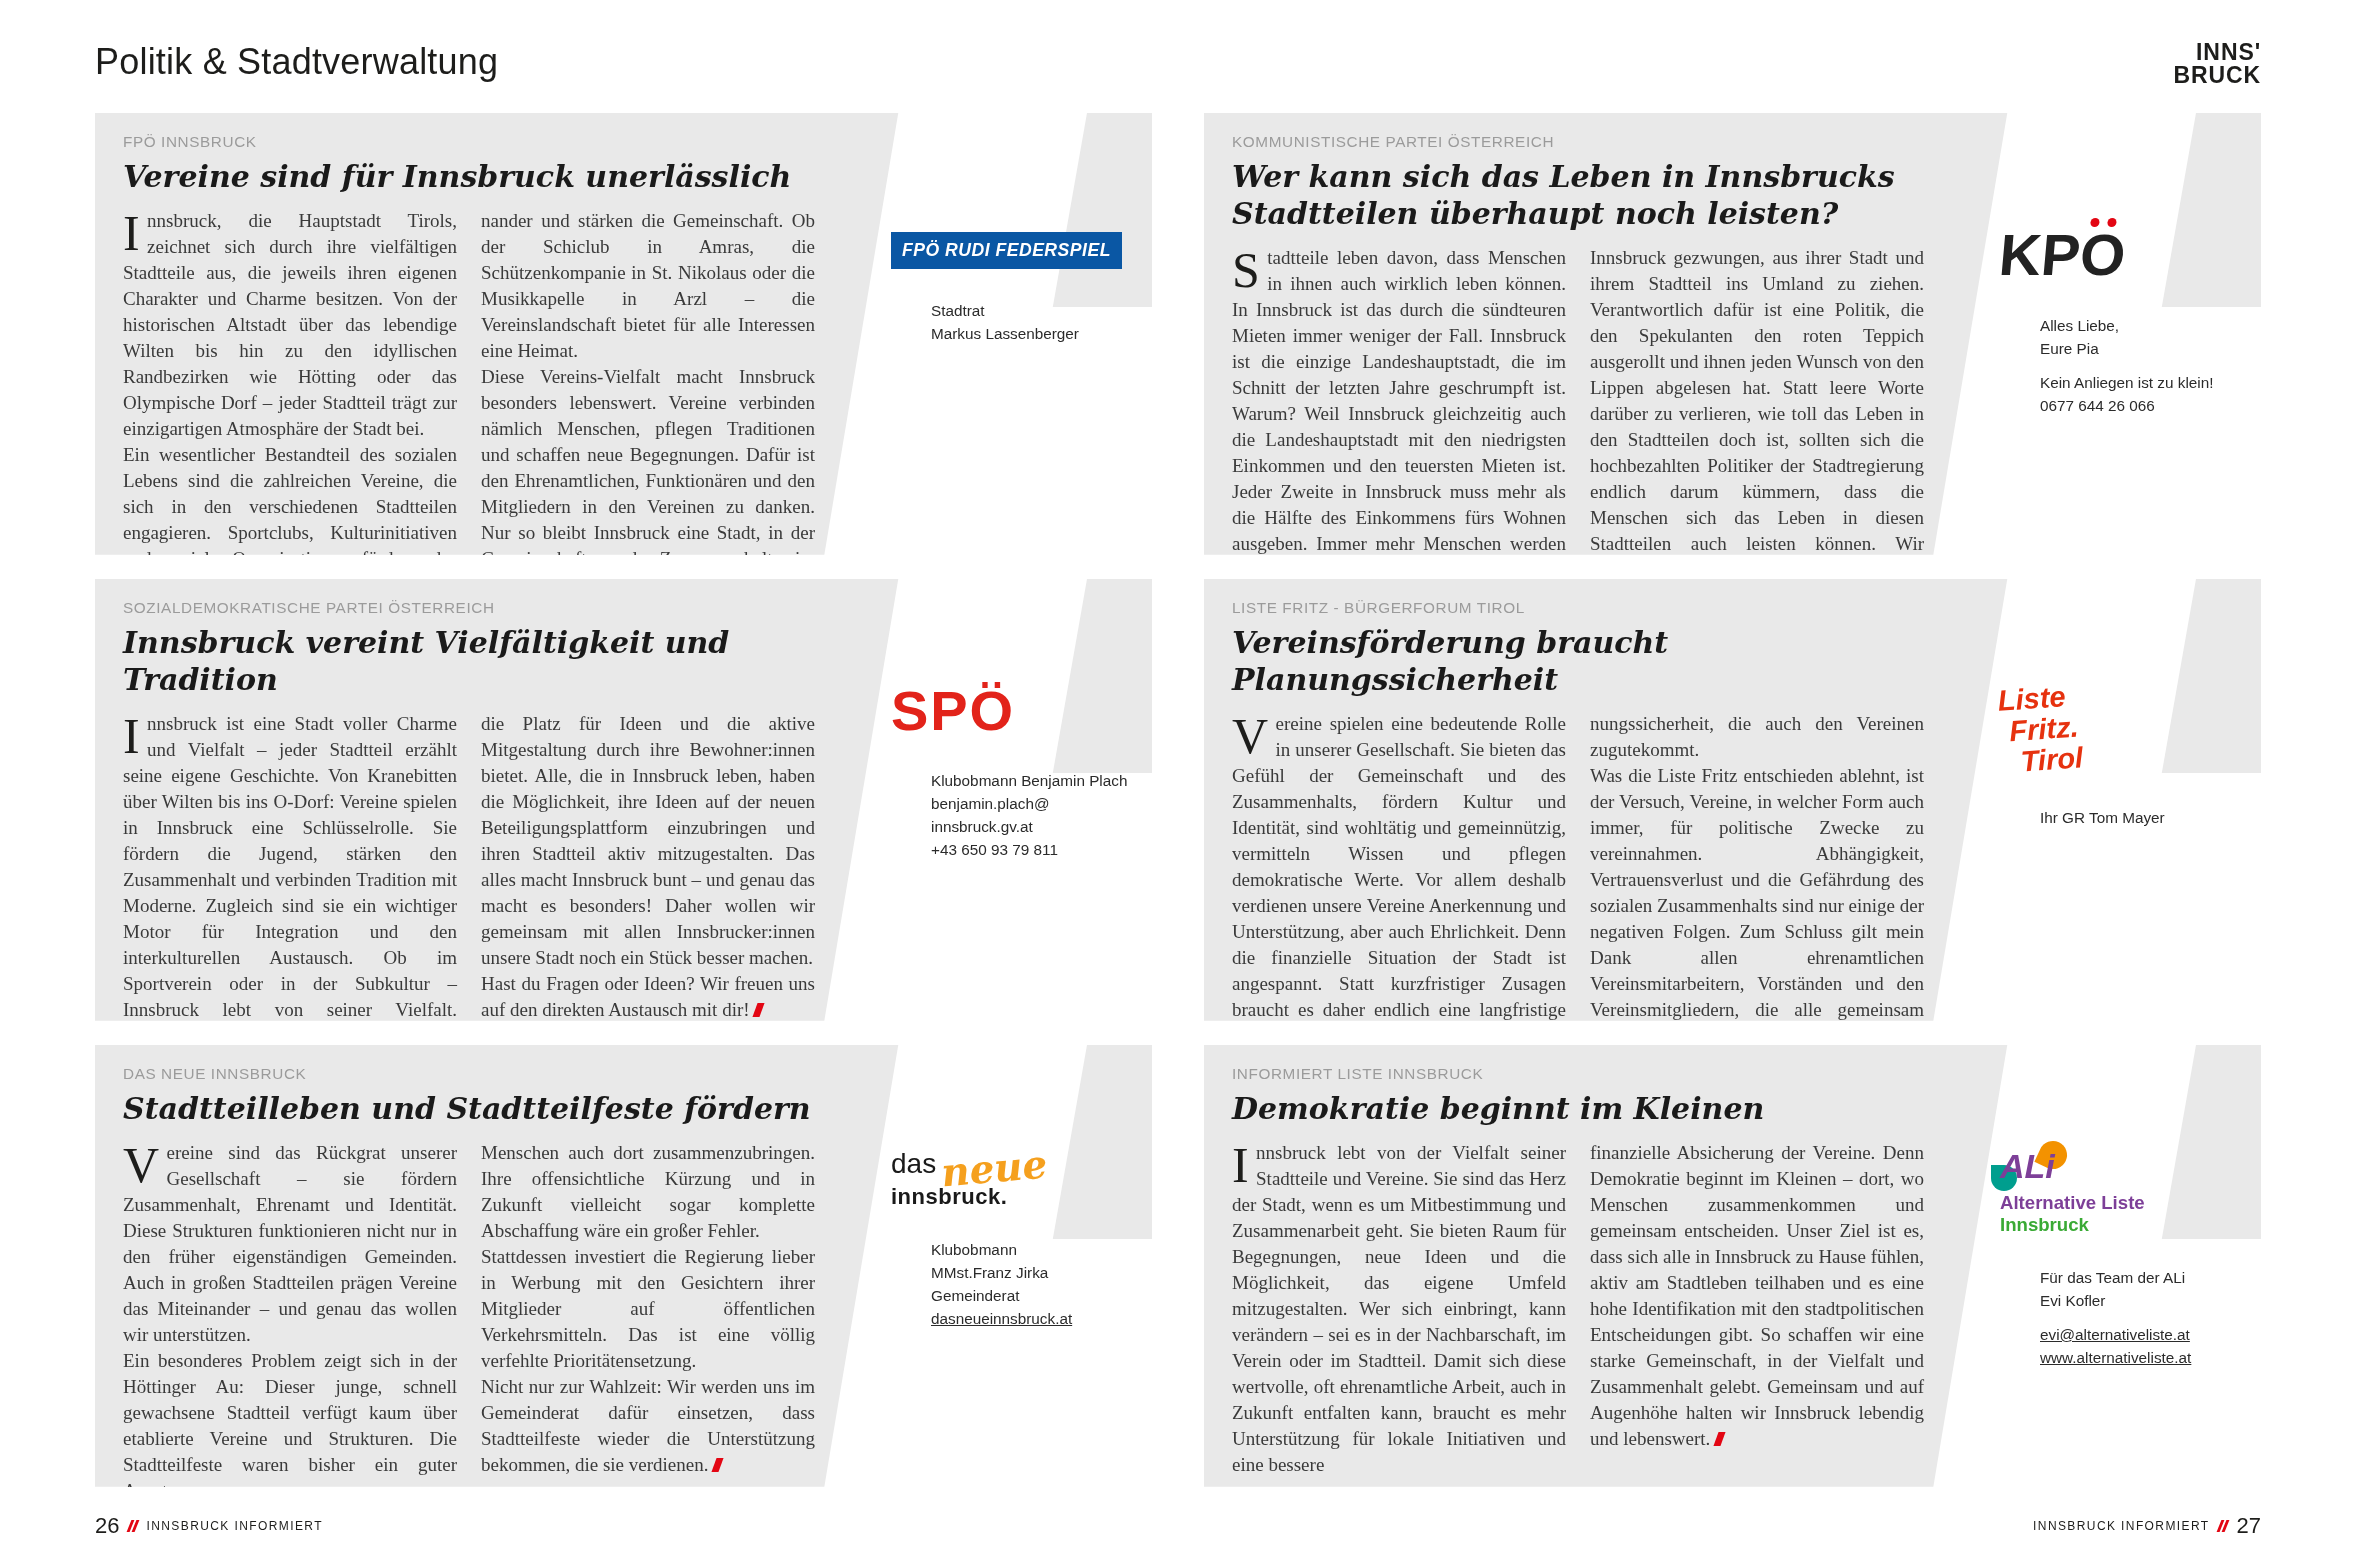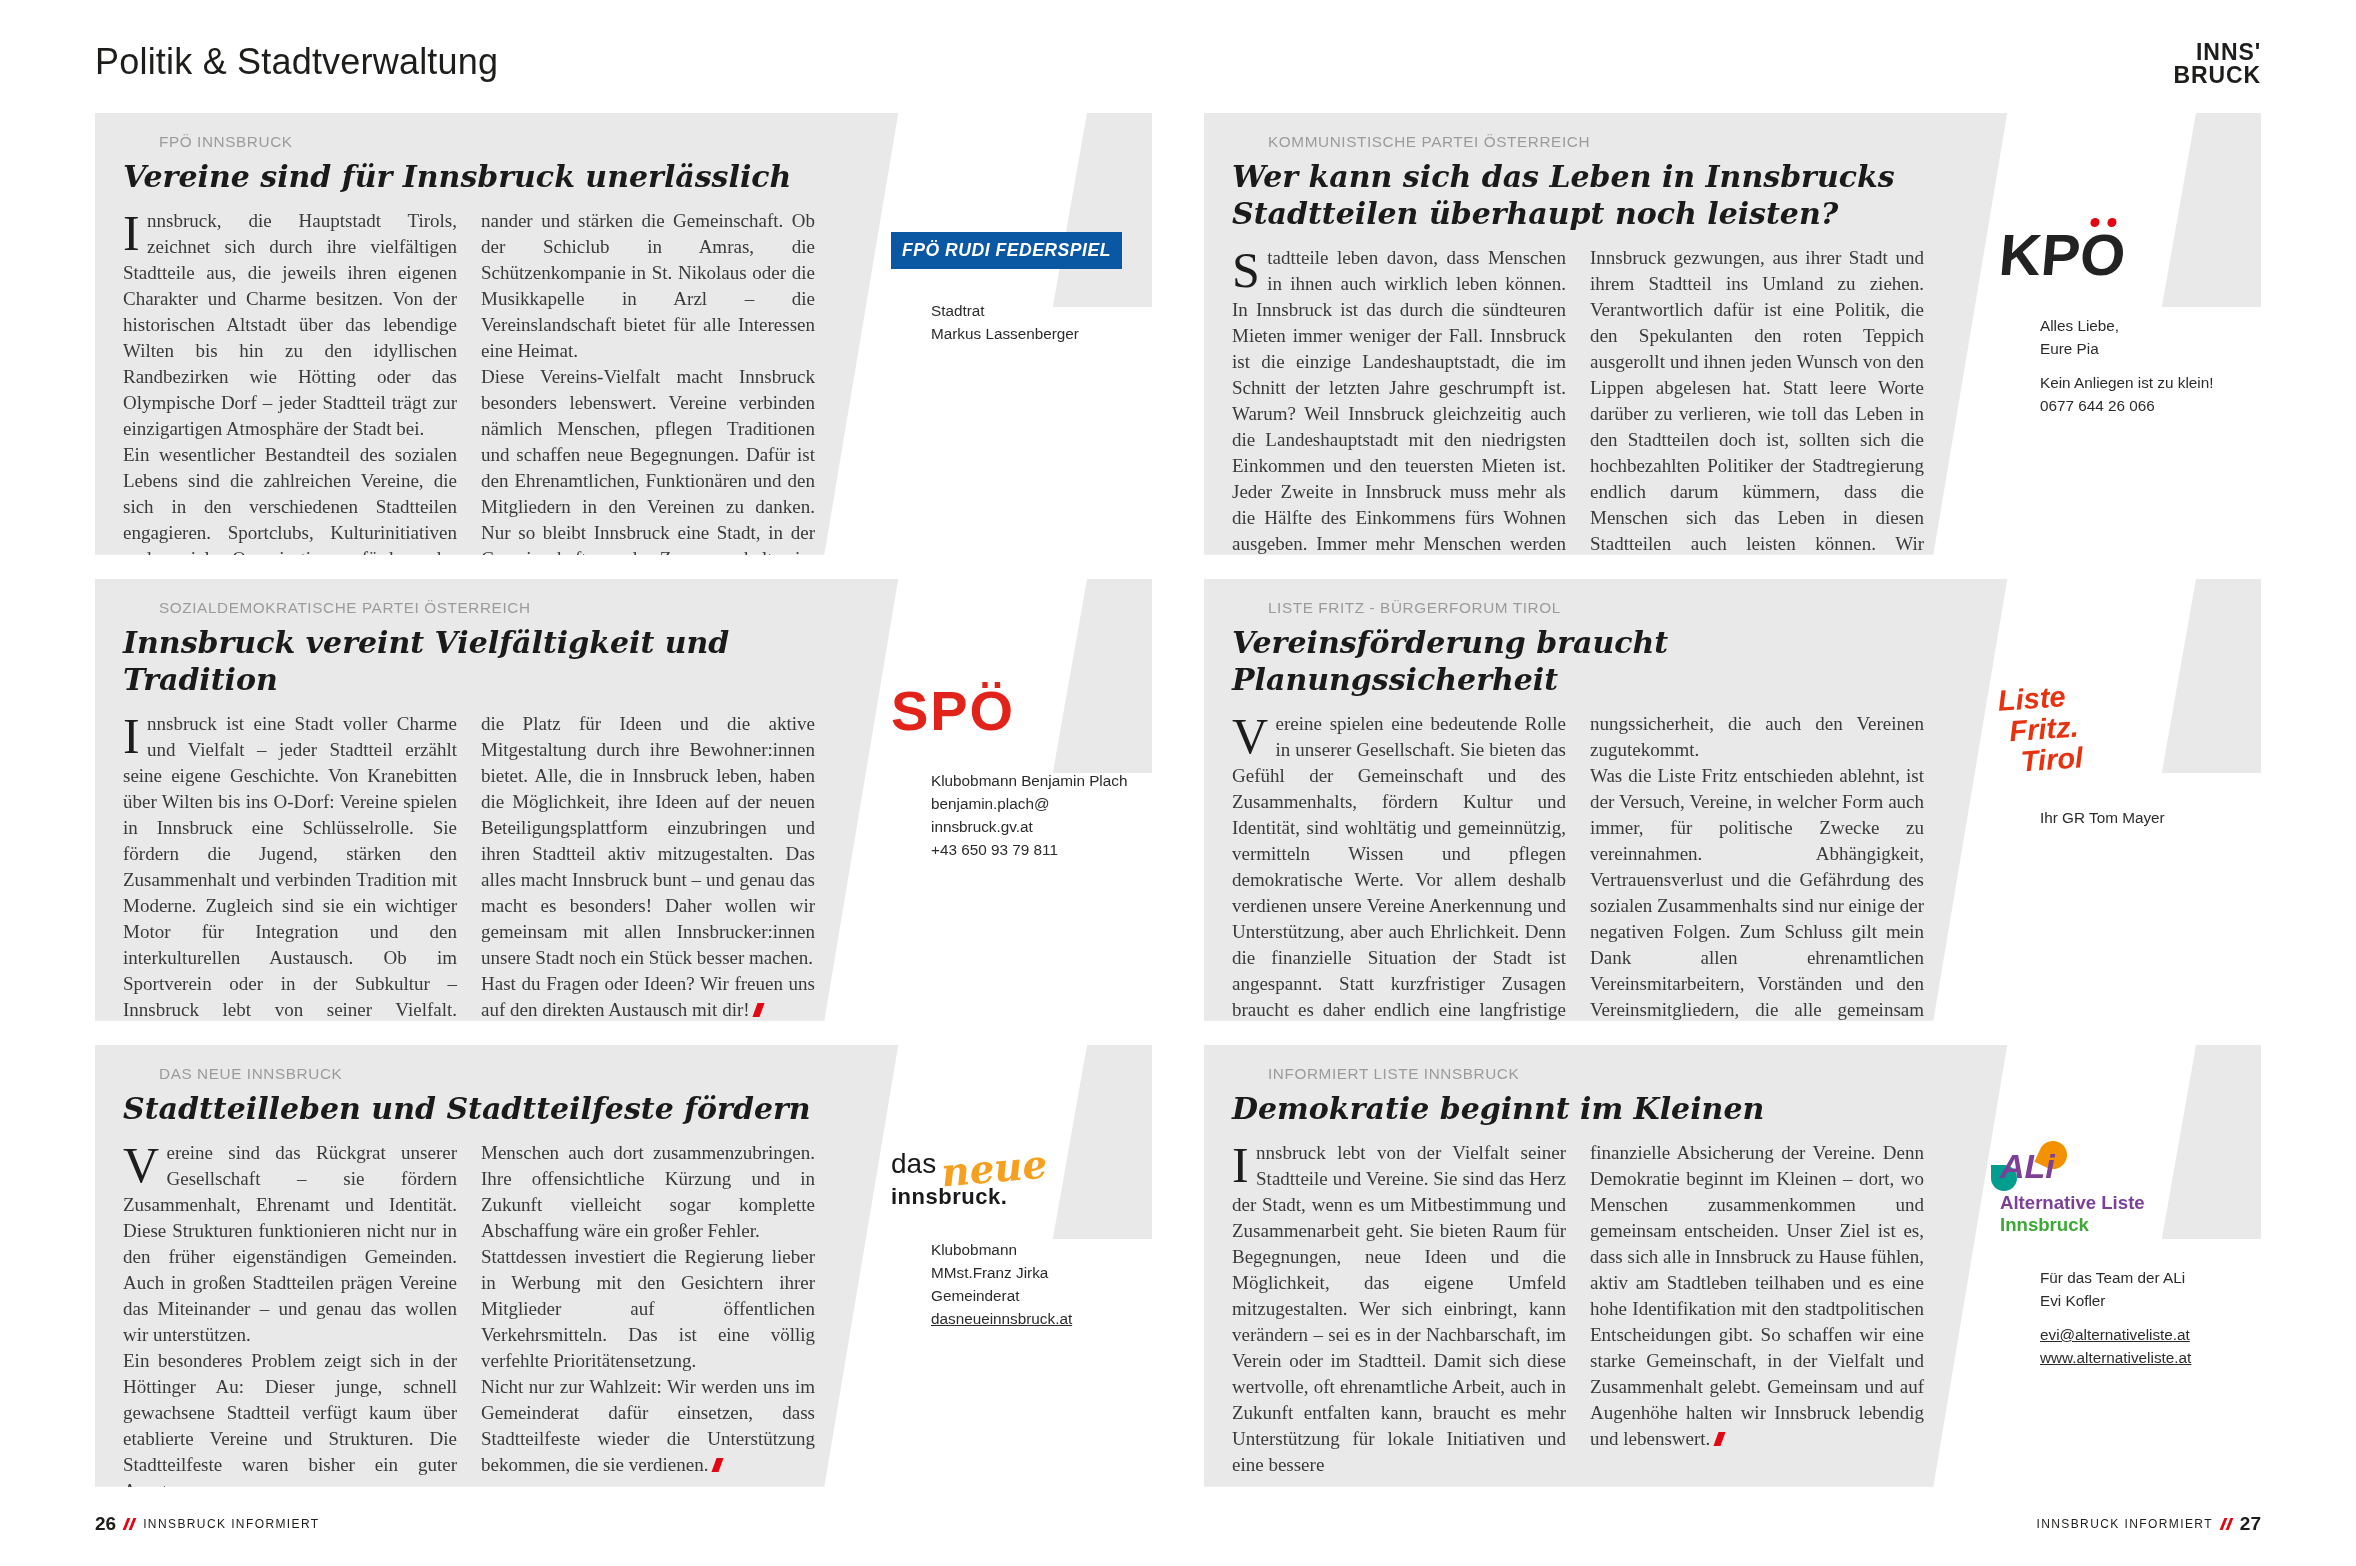--- a/index.html
+++ b/index.html
@@ -17,21 +17,21 @@
   .page { width:1057px; display:flex; flex-direction:column; gap:24px; }
 
   
   .card { position:relative; width:1057px; height:442px; overflow:hidden; background:#fff; }
   .card-bg { position:absolute; inset:0; background:#e9e9e9;
              clip-path:polygon(0 0, 76% 0, 69% 100%, 0 100%); }
   .card-sliver { position:absolute; top:0; right:-51px; width:116px; height:44%;
                  background:#e9e9e9; transform:skewX(-10deg); transform-origin:0 0; }
   .card-content { position:relative; z-index:1; padding:20.4px 0 0 28px; }
 
-  .kicker { font-size:15.3px; color:#9b9b9b; letter-spacing:0.6px;margin-left:36px; }
+  .kicker { font-size:15.3px; color:#9b9b9b; letter-spacing:0.6px; }
   .title  { font-family:"DejaVu Serif", serif; font-style:italic; font-weight:bold;
             font-size:30px; line-height:37px; color:#1a1a1a; margin-top:7px; max-width:705px; }
 
   .cols { display:flex; gap:24px; margin-top:13px; }
   .col  { width:334px; font-family:"Liberation Serif", serif; font-size:19px;
           line-height:26px; color:#3a3a3a; text-align:justify; white-space:pre-line;
           hyphens:auto; }
   .dropcap { float:left; font-family:"Liberation Serif", serif; font-size:50px;
              line-height:44px; color:#1d1d1b; margin:2.8px 7.4px 0 0; }
 
@@ -72,21 +72,21 @@
                 background:#009e8e; border-radius:0 50% 50% 50%; }
   .logo-ali .mark { position:relative; font-size:34px; font-weight:bold; font-style:italic;
                 color:#7d3f98; line-height:1; }
   .logo-ali .sub1 { color:#7d3f98; font-weight:bold; font-size:18.6px; margin-top:9.3px; }
   .logo-ali .sub2 { color:#3aaa35; font-weight:bold; font-size:18.6px; }
 
   
   .page-footer { display:flex; justify-content:space-between; align-items:center;
                  padding:0 95px; margin-top:26px; }
   .fgroup { display:flex; align-items:center; gap:9.3px; }
-  .pagenum { font-size:19px; font-weight:bold; }
+  .pagenum { font-size:22px; font-weight:normal; }
   .mag { font-size:12px; letter-spacing:1.4px; color:#1d1d1b; }
   .fslash { display:inline-flex; gap:2.8px; }
   .fslash i { display:inline-block; width:2.8px; height:12px; background:#e30613;
               transform:skewX(-22deg); }
 </style>
 </head>
 <body>
 
 <header class="page-header">
   <h1 class="section-title">Politik &amp; Stadtverwaltung</h1>

